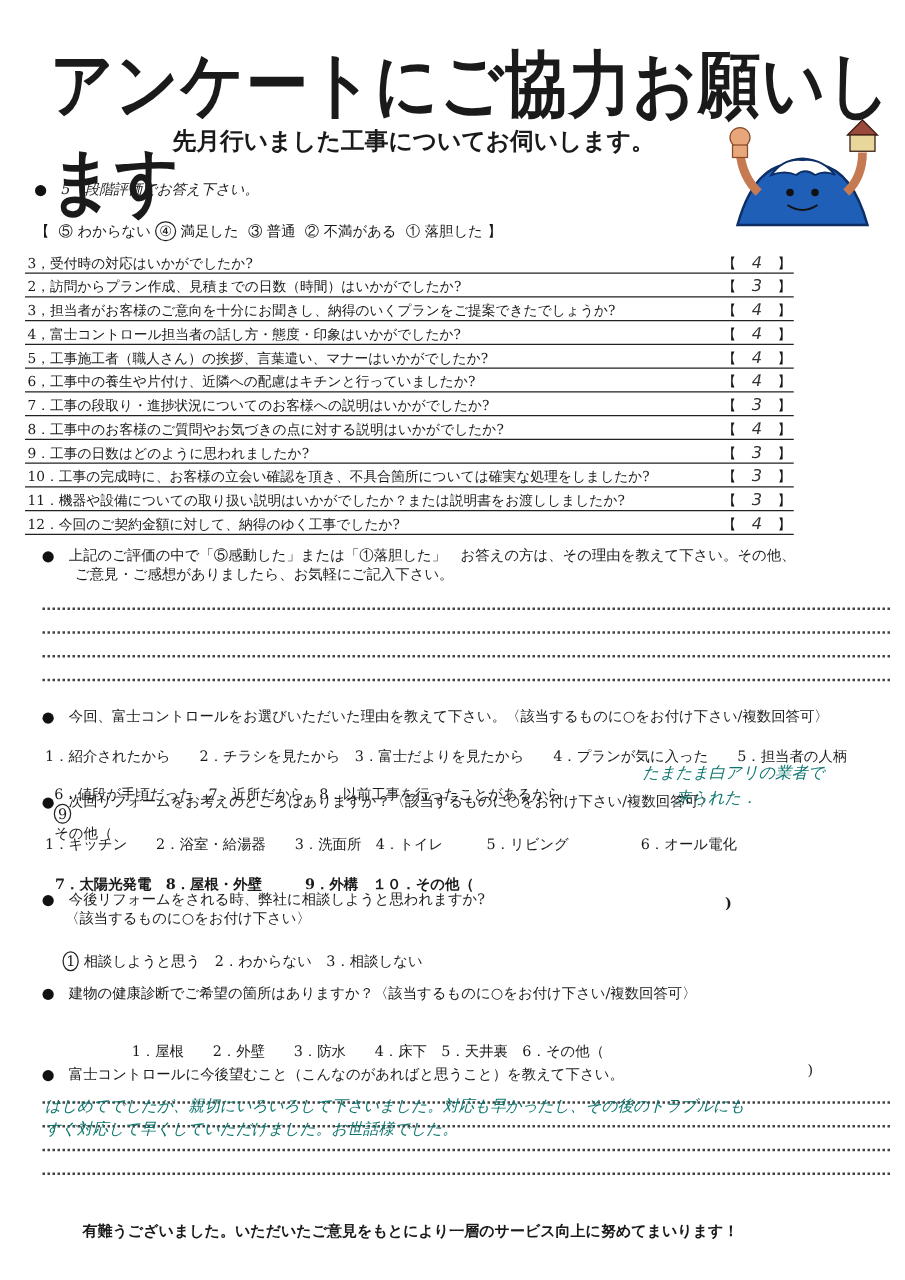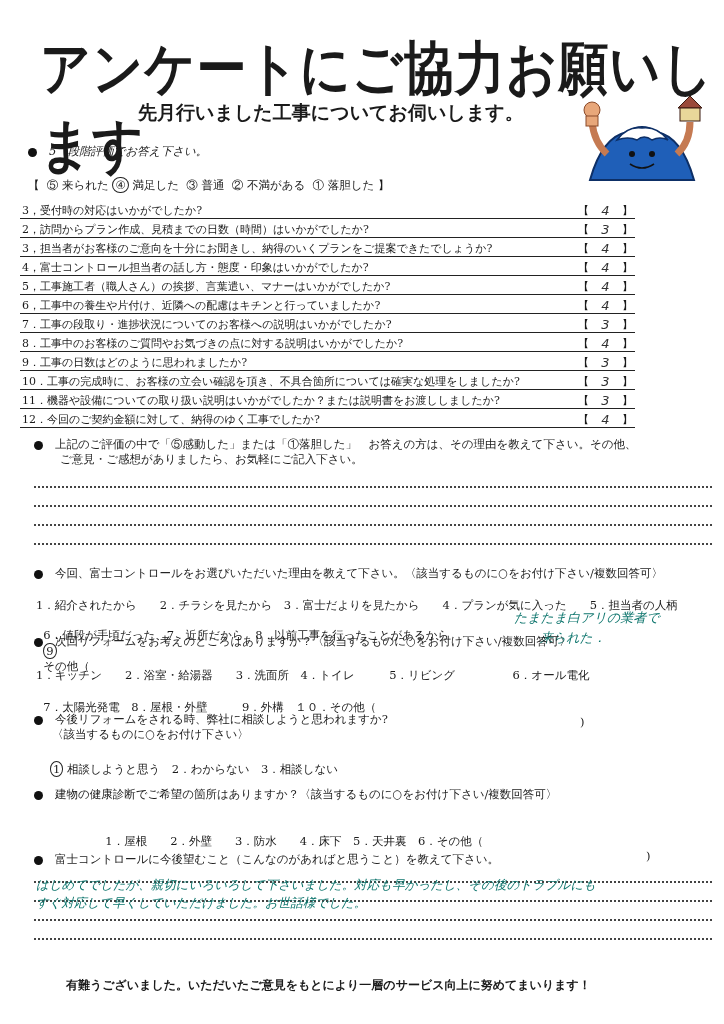--- a/index.html
+++ b/index.html
@@ -45,21 +45,21 @@
   </svg>
 </div>
 
 <div class="abs sec" style="left:28px; top:144px;font-style:italic;">
   <span class="bullet"></span><span>5　段階評価でお答え下さい。</span>
 </div>
 
 <div class="abs scale">
   <span>【</span>
   &nbsp;<span>⑤</span>
-  <span>来られた</span>
+  <span>わからない</span>
   <span class="circled">④</span>
   <span>満足した</span>
   &nbsp;<span>③</span>
   <span>普通</span>
   &nbsp;<span>②</span>
   <span>不満がある</span>
   &nbsp;<span>①</span>
   <span>落胆した</span>
   <span>】</span>
 </div>
@@ -181,21 +181,21 @@
   <span class="circled">9</span>
   <span>その他（</span>
 </div>
 <div class="abs hw-text" style="left:514px; top:609px;">たまたま白アリの業者で</div>
 <div class="abs hw-text" style="left:540px; top:629px;">来られた．</div>
 
 <div class="abs sec" style="left:34px; top:634px;">
   <span class="bullet"></span><span>次回リフォームをお考えのところはありますか？〈該当するものに○をお付け下さい/複数回答可〉</span>
 </div>
 <div class="abs sec" style="left:36px; top:668px; white-space:pre;">1．キッチン　　2．浴室・給湯器　　3．洗面所　4．トイレ　　　5．リビング　　　　　6．オール電化</div>
-<div class="abs sec" style="left:36px; top:686px; white-space:pre;">
+<div class="abs sec" style="left:36px; top:686px; white-space:pre;font-weight:bold;">
   <span>7．太陽光発電　8．屋根・外壁　　　9．外構　１０．その他（</span>
   <span style="position:absolute; left:544px;">)</span>
 </div>
 
 <div class="abs sec" style="left:34px; top:712px;">
   <span class="bullet"></span><span>今後リフォームをされる時、弊社に相談しようと思われますか?</span><br>
   <span style="margin-left:18px">〈該当するものに○をお付け下さい〉</span>
 </div>
 <div class="abs sec" style="left:50px; top:761px;">
   <span class="circled">1</span>

